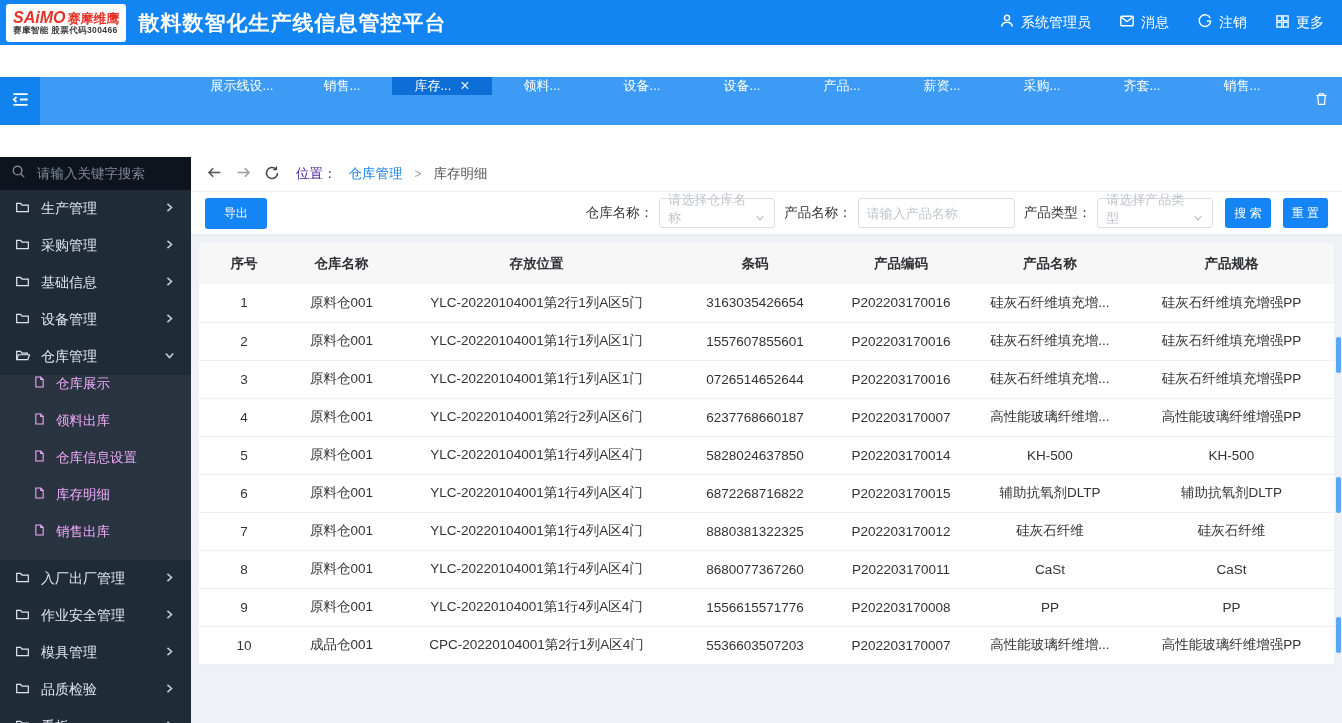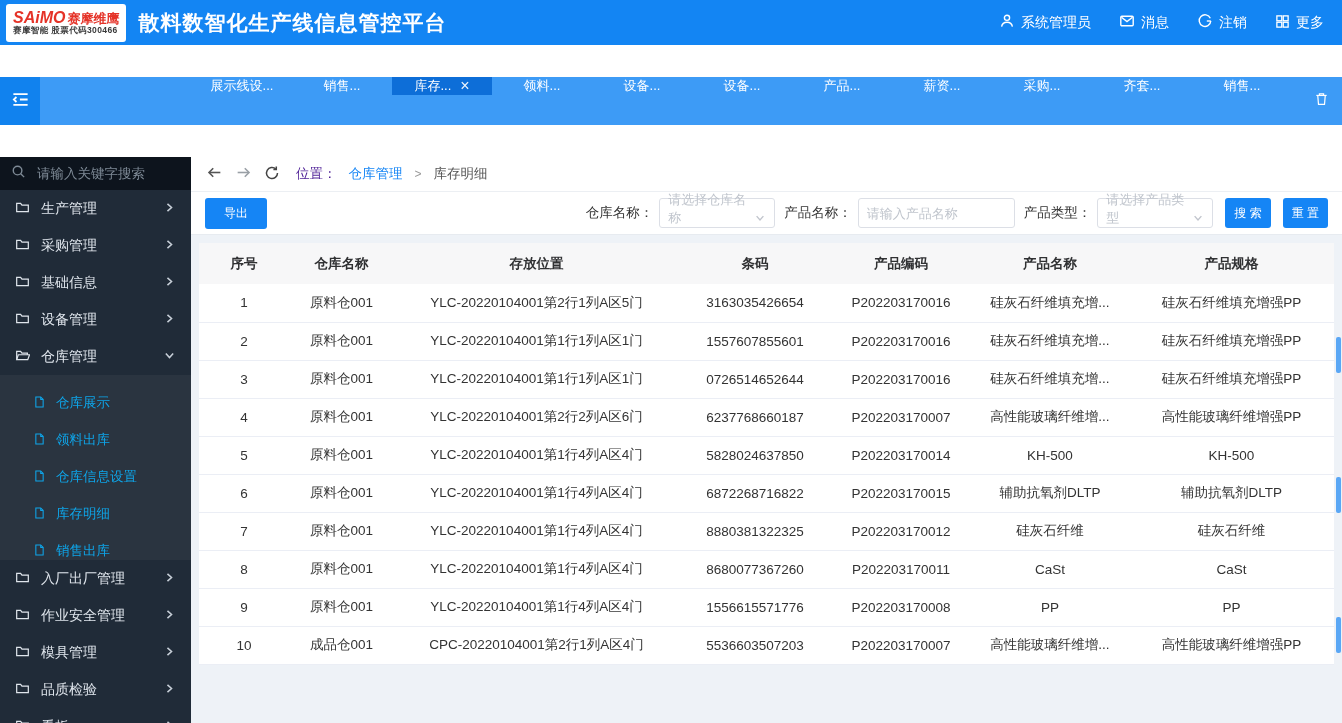--- a/index.html
+++ b/index.html
@@ -35,21 +35,21 @@
   .main{display:flex;height:630px;flex:1;}
   .sidebar{width:191px;background:var(--sidebar-bg);color:#dfe5ec;flex-shrink:0;display:flex;flex-direction:column;overflow:hidden;}
   .side-search{height:33px;background:var(--sidebar-search-bg);display:flex;align-items:center;padding:0 11px;gap:9px;color:#7e8a96;flex-shrink:0;}
   .side-search input{background:transparent;border:0;outline:none;color:#aab3bd;font-size:13.5px;width:128px;font-family:inherit;}
   .side-search input::placeholder{color:#7e8a96;}
   .side-menu{flex:1;overflow:hidden;font-size:14px;}
   .side-item{height:37px;display:flex;align-items:center;padding:0 15px;gap:11px;cursor:pointer;color:#dfe5ec;}
   .side-item .side-label{flex:1;}
   .side-item svg.chev{color:#c7cfd8;}
   .side-sub{background:var(--submenu-bg);}
-  .sub-item{height:37px;display:flex;align-items:flex-end;padding:0 14px 0 33px;gap:10px;cursor:pointer;font-size:13.5px;color:#0ea5e9;}
+  .sub-item{height:37px;display:flex;align-items:flex-start;padding:0 14px 0 33px;gap:10px;cursor:pointer;font-size:13.5px;color:#f0abfc;}
 
   .content{flex:1;display:flex;flex-direction:column;background:var(--content-bg);min-width:0;}
 
   
   .crumbbar{height:35px;background:#fff;display:flex;align-items:center;padding:0 15px;gap:12px;font-size:13.5px;color:#555;border-bottom:1px solid #eceff3;flex-shrink:0;}
   .nav-ico{display:flex;align-items:center;cursor:pointer;}
   .crumb-prefix{color:#4c1d95;margin-left:4px;}
   .crumb-link{color:var(--accent);cursor:pointer;text-decoration:none;}
   .crumb-sep{color:#999;font-size:12px;}
   .crumb-cur{color:#555;}

